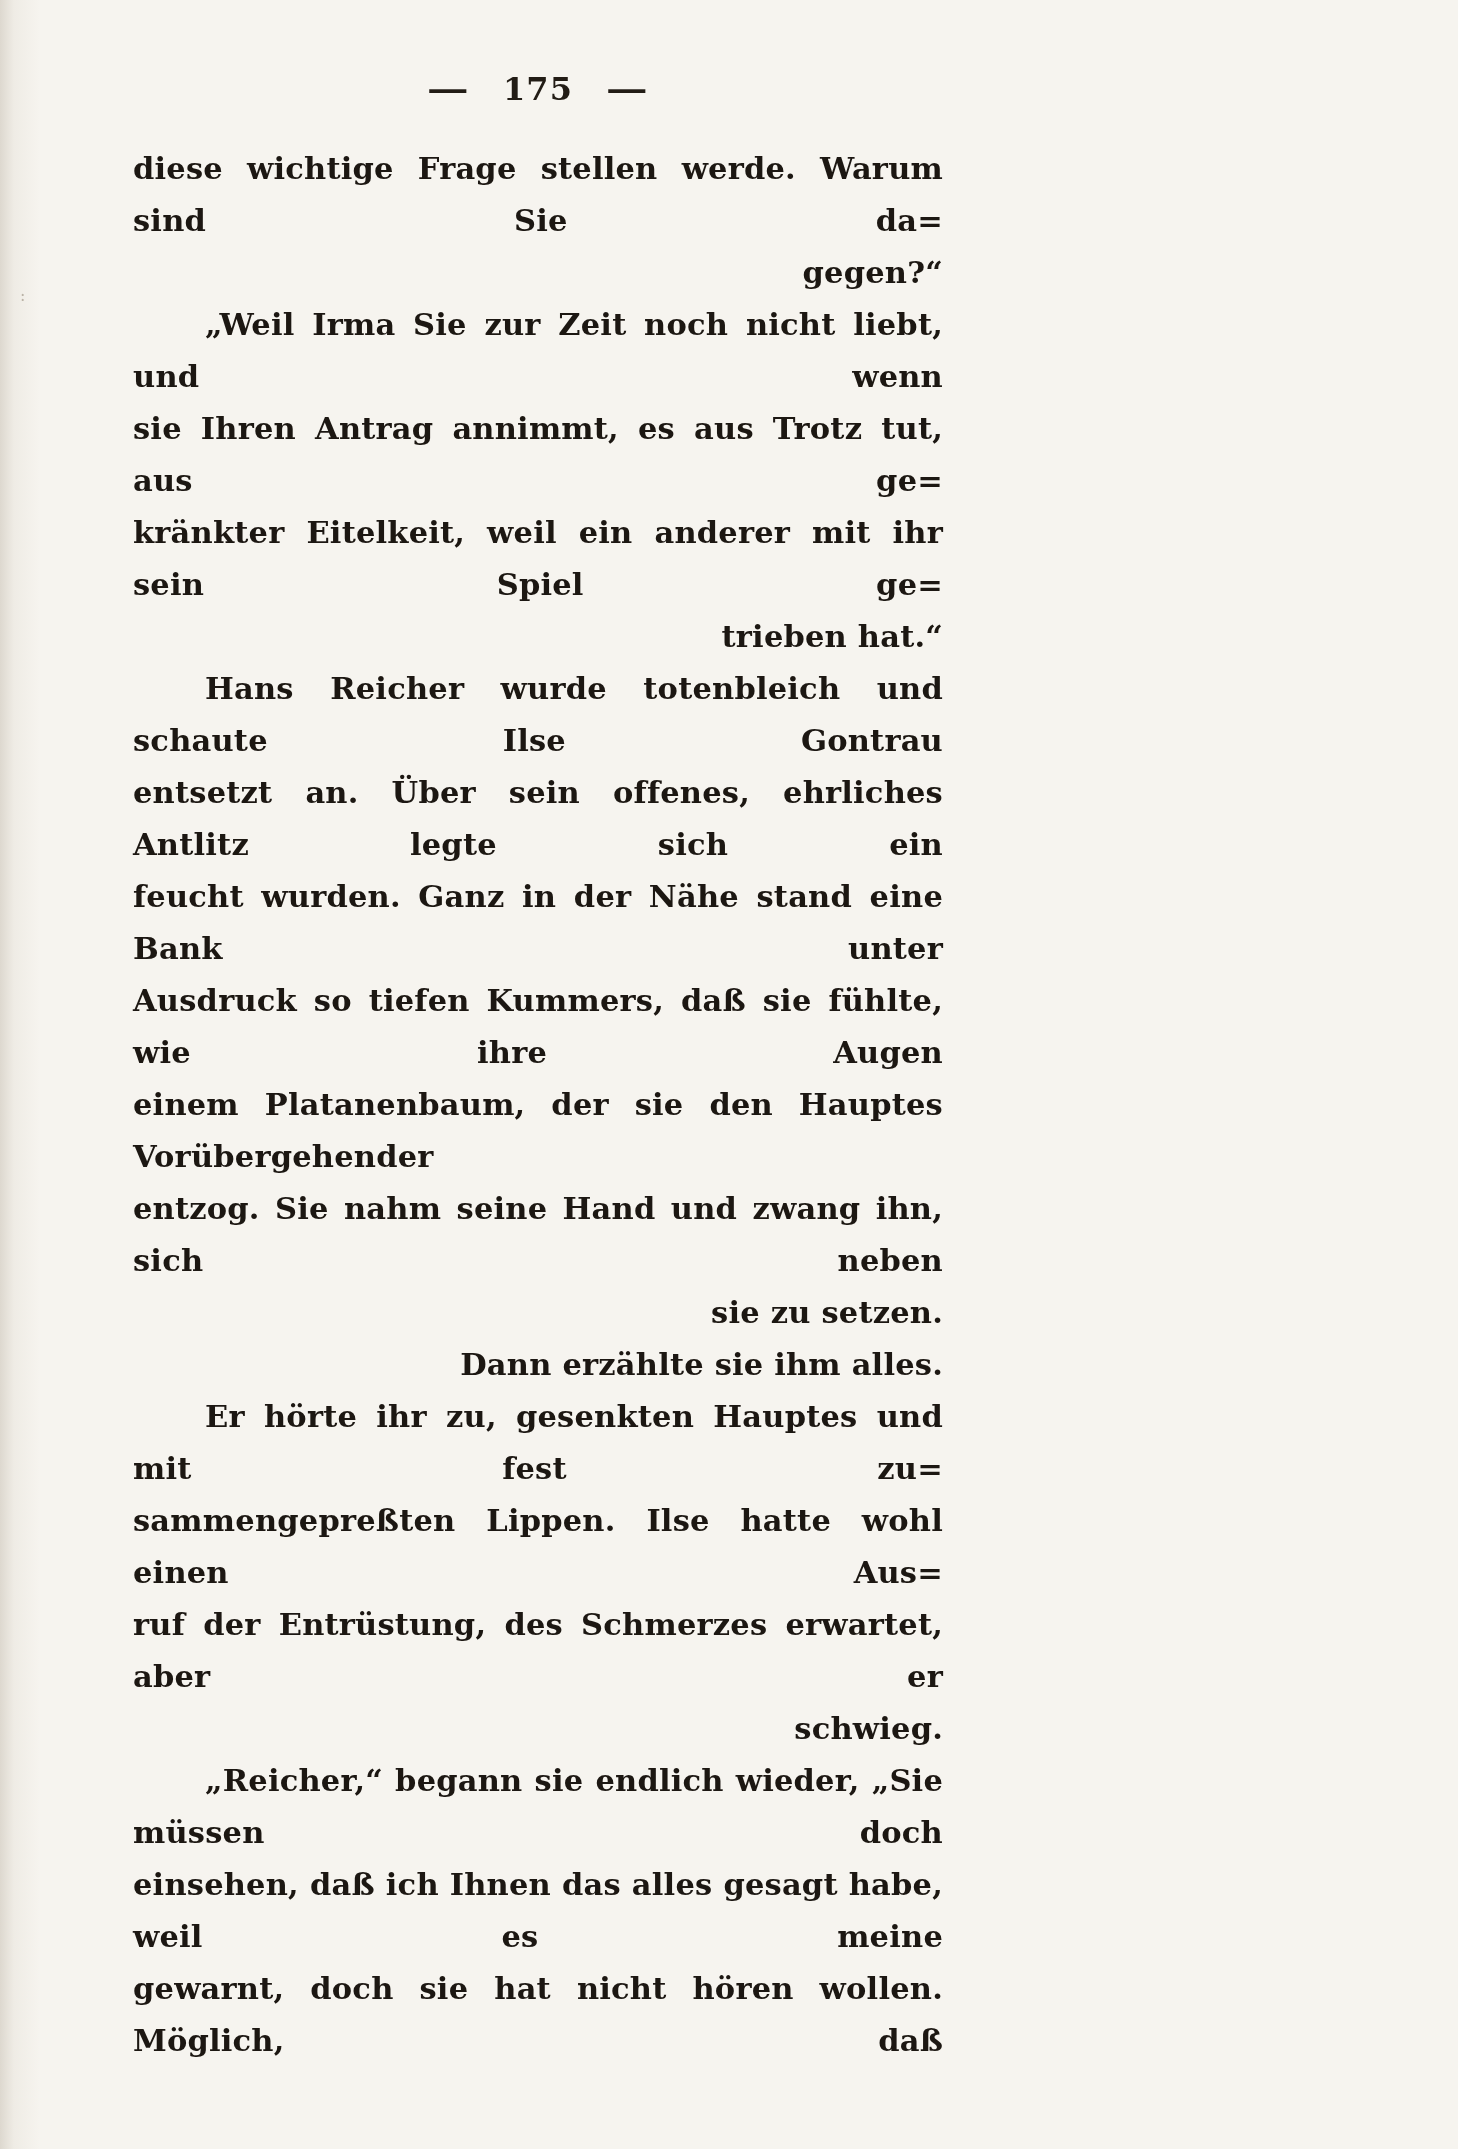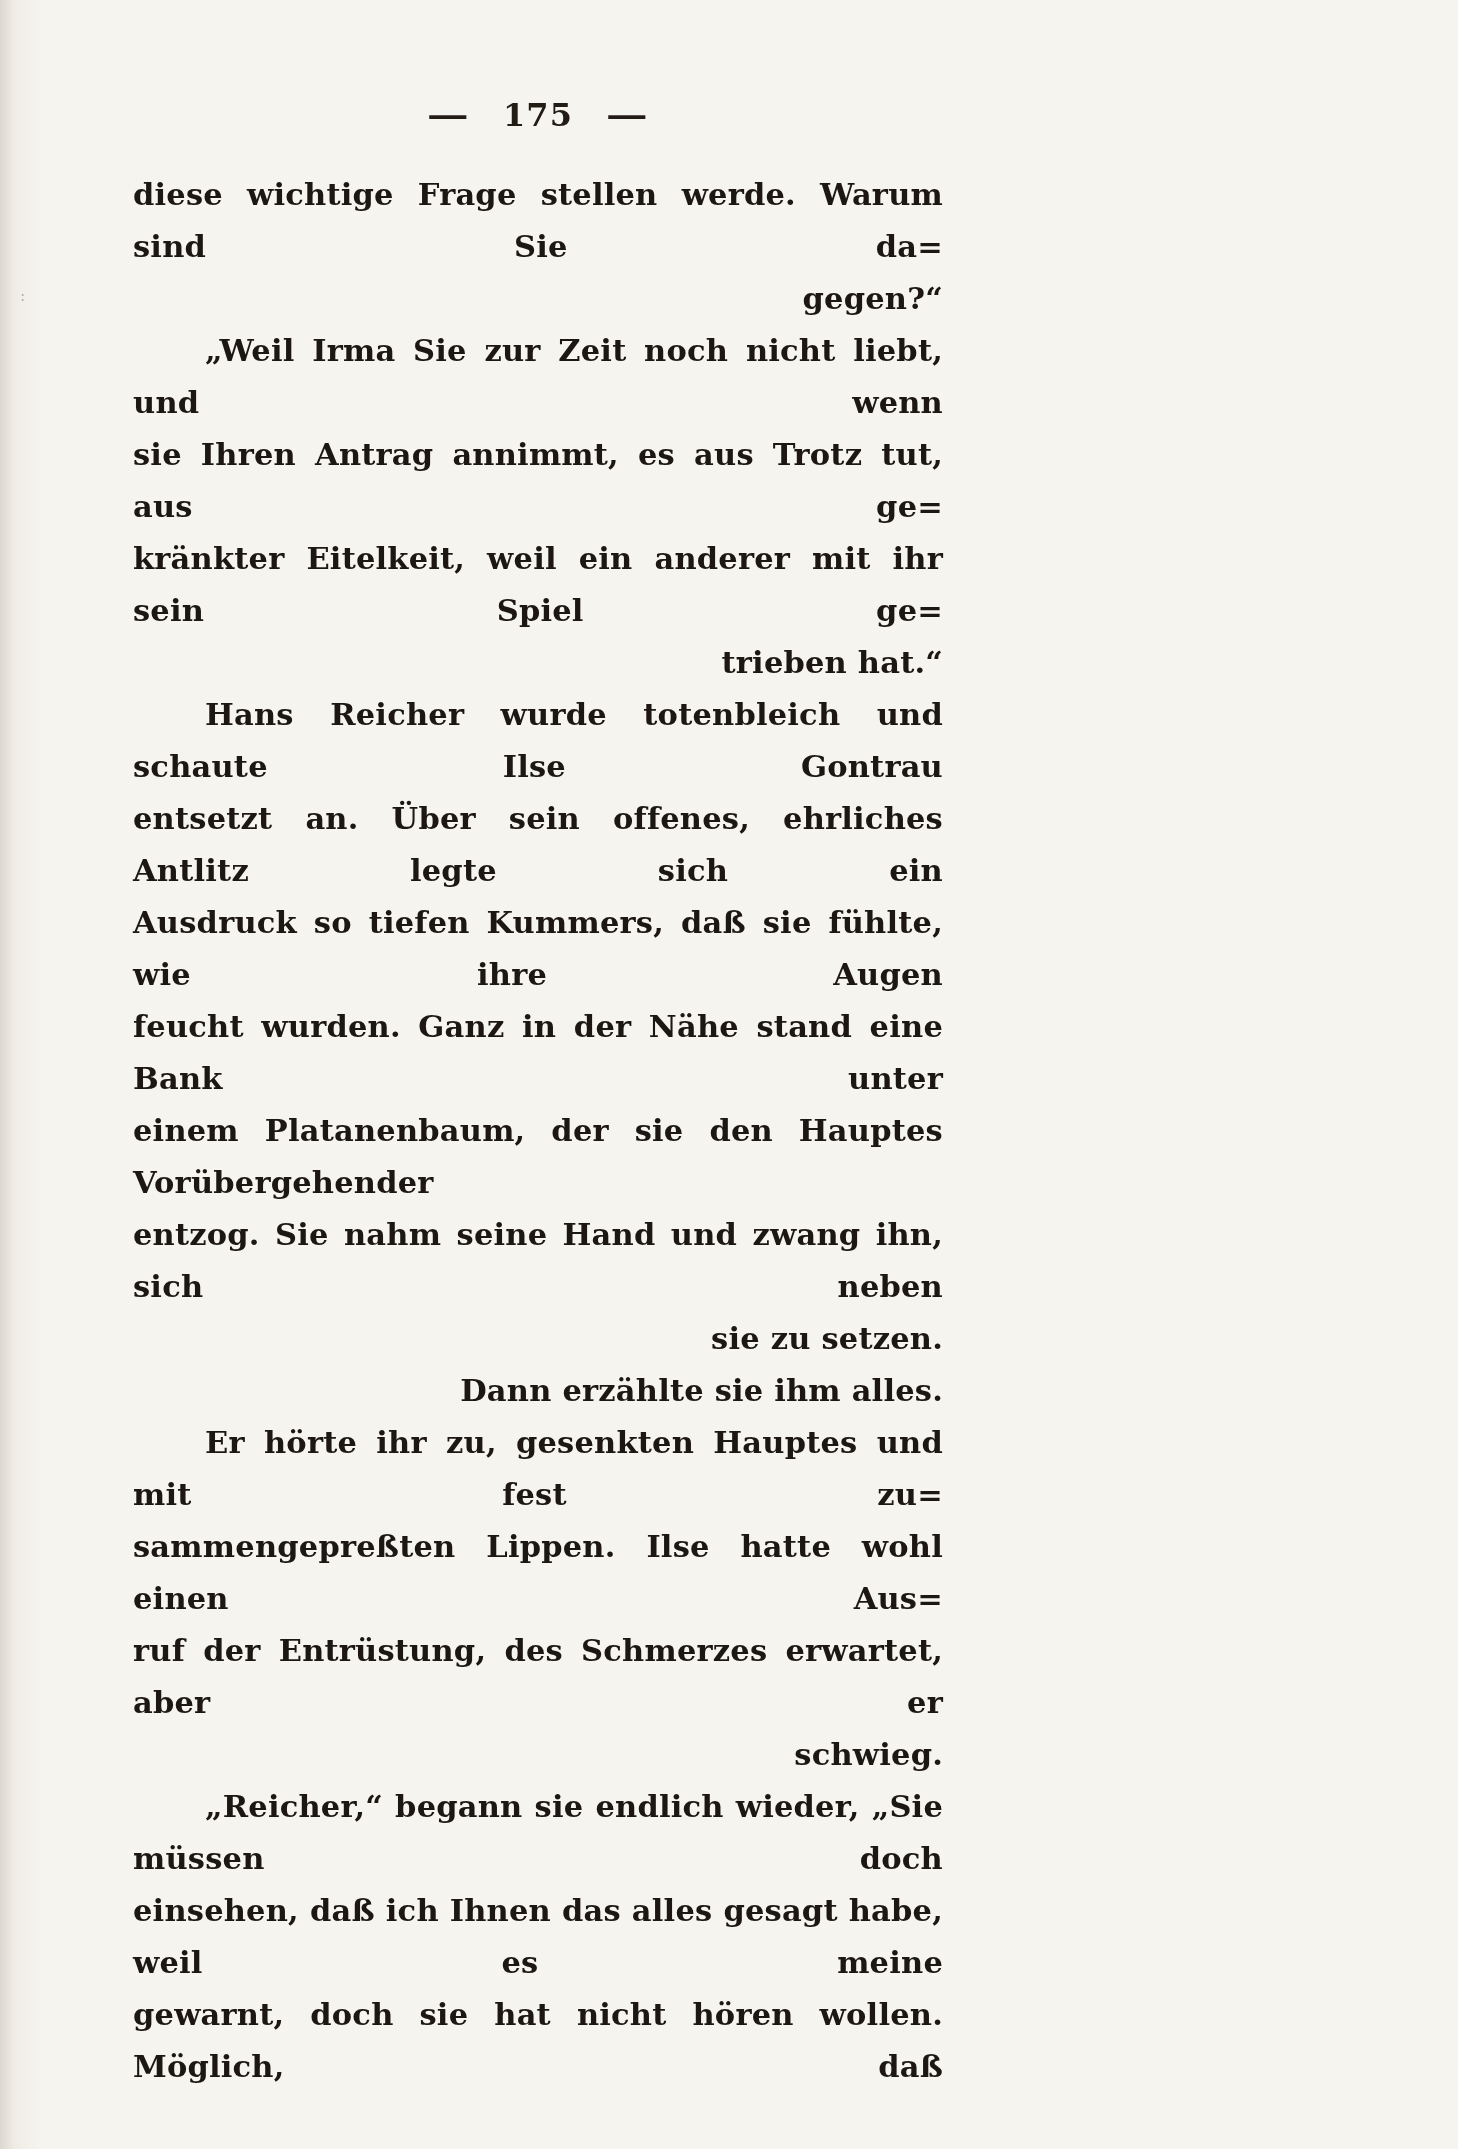--- a/index.html
+++ b/index.html
@@ -16,21 +16,21 @@
     font-family: "DejaVu Serif", "Liberation Serif", serif;
     color: #1c1712;
     overflow: hidden;
   }
   .page {
     position: absolute;
     top: 0;
     left: 0;
     width: 1458px;
     height: 2149px;
-    padding-top: 98px;
+    padding-top: 72px;
     box-sizing: border-box;
   }
   .page-header {
     width: 810px;
     margin-left: 133px;
     text-align: center;
     font-size: 32px;
     font-weight: bold;
     line-height: 34px;
     letter-spacing: 1px;
@@ -89,22 +89,22 @@
 
   <div class="text-block" id="text-block">
       <div class="line justify">diese wichtige Frage stellen werde. Warum sind Sie da=</div>
       <div class="line">gegen?“</div>
       <div class="line justify indent">„Weil Irma Sie zur Zeit noch nicht liebt, und wenn</div>
       <div class="line justify">sie Ihren Antrag annimmt, es aus Trotz tut, aus ge=</div>
       <div class="line justify">kränkter Eitelkeit, weil ein anderer mit ihr sein Spiel ge=</div>
       <div class="line">trieben hat.“</div>
       <div class="line justify indent">Hans Reicher wurde totenbleich und schaute Ilse Gontrau</div>
       <div class="line justify">entsetzt an. Über sein offenes, ehrliches Antlitz legte sich ein</div>
+      <div class="line justify">feucht wurden. Ganz in der Nähe stand eine Bank unter</div>
       <div class="line justify">Ausdruck so tiefen Kummers, daß sie fühlte, wie ihre Augen</div>
-      <div class="line justify">feucht wurden. Ganz in der Nähe stand eine Bank unter</div>
       <div class="line justify">einem Platanenbaum, der sie den Hauptes Vorübergehender</div>
       <div class="line justify">entzog. Sie nahm seine Hand und zwang ihn, sich neben</div>
       <div class="line">sie zu setzen.</div>
       <div class="line indent">Dann erzählte sie ihm alles.</div>
       <div class="line justify indent">Er hörte ihr zu, gesenkten Hauptes und mit fest zu=</div>
       <div class="line justify">sammengepreßten Lippen. Ilse hatte wohl einen Aus=</div>
       <div class="line justify">ruf der Entrüstung, des Schmerzes erwartet, aber er</div>
       <div class="line">schwieg.</div>
       <div class="line justify indent">„Reicher,“ begann sie endlich wieder, „Sie müssen doch</div>
       <div class="line justify">einsehen, daß ich Ihnen das alles gesagt habe, weil es meine</div>

